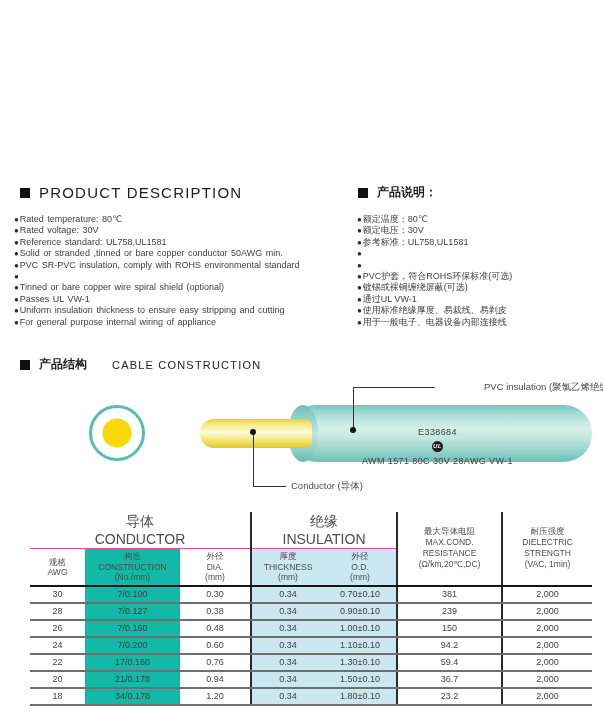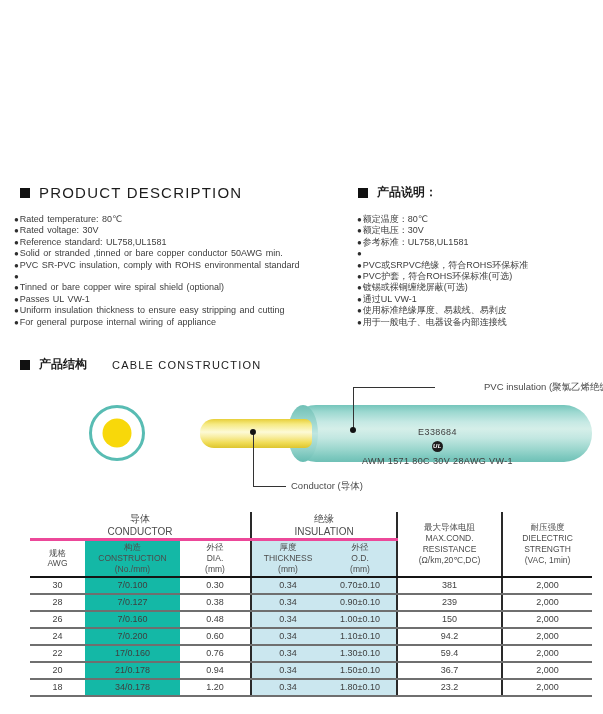--- a/index.html
+++ b/index.html
@@ -35,21 +35,21 @@
     font-size:9px; letter-spacing:0.4px; color:#3f3f3f; white-space:nowrap;flex-direction:column; }
   .ul-mark { display:inline-block; width:11px; height:11px; border-radius:50%; background:#1d1d1d; color:#fff;
     font-size:6px; font-weight:bold; font-style:italic; line-height:11px; text-align:center; }
   .lead { position:absolute; background:#333; z-index:5; }
   .dot { position:absolute; width:6px; height:6px; border-radius:50%; background:#111; z-index:6; }
   .dlabel { position:absolute; font-size:9.5px; color:#4a4a4a; white-space:nowrap; z-index:6; }
 
   
   table.spec { position:absolute; left:30px; top:512px; width:562px; border-collapse:collapse; table-layout:fixed; }
   table.spec th, table.spec td { font-weight:normal; text-align:center; vertical-align:middle; padding:0; }
-  th.grp { font-size:10px; line-height:1.3; color:#4c4c4c; white-space:pre-line; height:27px; vertical-align:bottom; padding-bottom:2px; border-bottom:3px solid #ec4899; }
+  th.grp { font-size:14px; line-height:1.3; color:#4c4c4c; white-space:pre-line; height:27px; vertical-align:bottom; padding-bottom:2px; border-bottom:1px solid #ec4899; }
   th.colh { font-size:8.5px; line-height:1.25; color:#4c4c4c; white-space:pre-line; height:37px; border-bottom:2px solid #151515; }
   th.big { font-size:8.5px; line-height:1.3; color:#4c4c4c; white-space:pre-line; border-bottom:2px solid #151515; }
   .vdiv { border-left:2px solid #2a2a2a; }
   .yel { background:#14b8a6; }
   .blu { background:#cbe7ef; }
   tbody td { height:17px; font-size:9px; color:#3f3f3f; border-bottom:2px solid #6f6f6f; }
 </style>
 </head>
 <body>
 
@@ -132,21 +132,20 @@
         <span class="blt">●</span>
         <span class="txt">参考标准：UL758,UL1581</span>
       </li>
 
       <li>
         <span class="blt">●</span>
       </li>
 
       <li>
         <span class="blt">●</span>
-        <span class="txt">PVC或SRPVC绝缘，符合ROHS环保标准</span>
       </li>
 
       <li>
         <span class="blt">●</span>
         <span class="txt">PVC护套，符合ROHS环保标准(可选)</span>
       </li>
 
       <li>
         <span class="blt">●</span>
         <span class="txt">镀锡或裸铜缠绕屏蔽(可选)</span>

